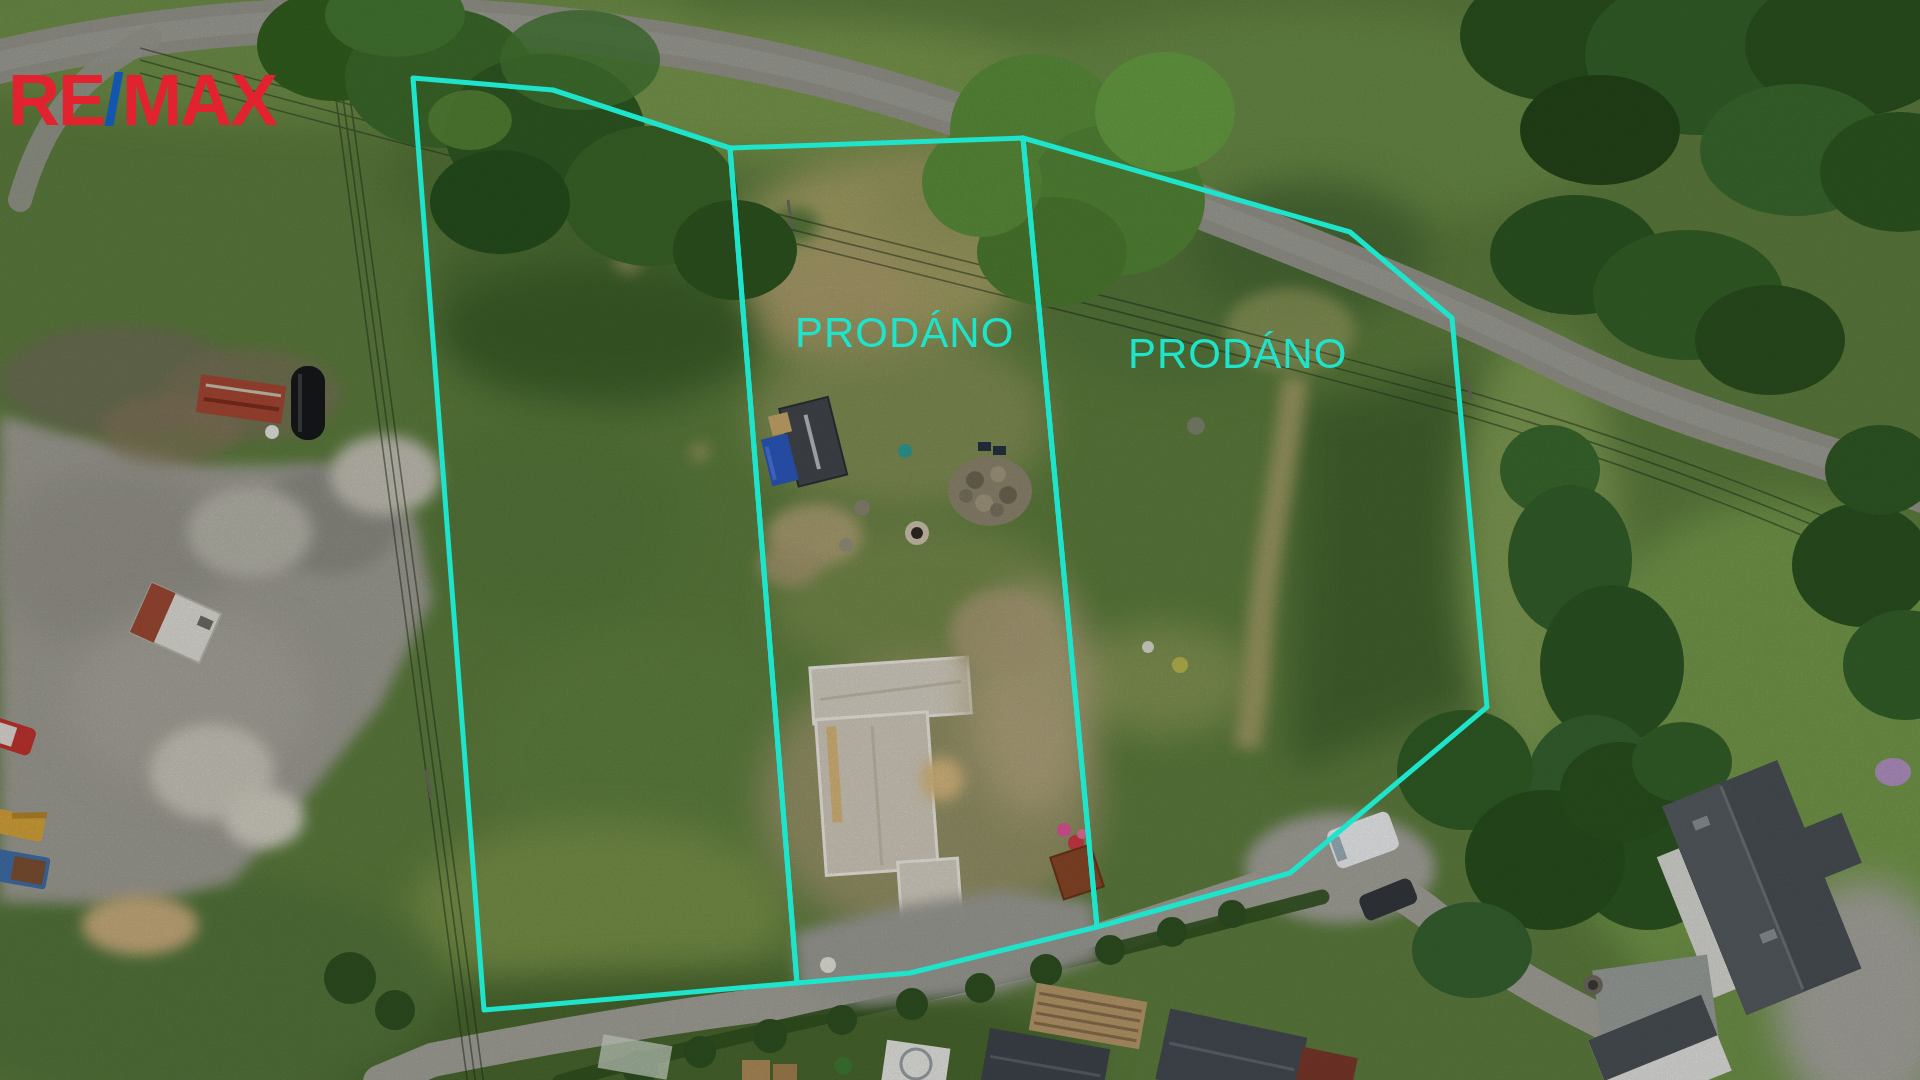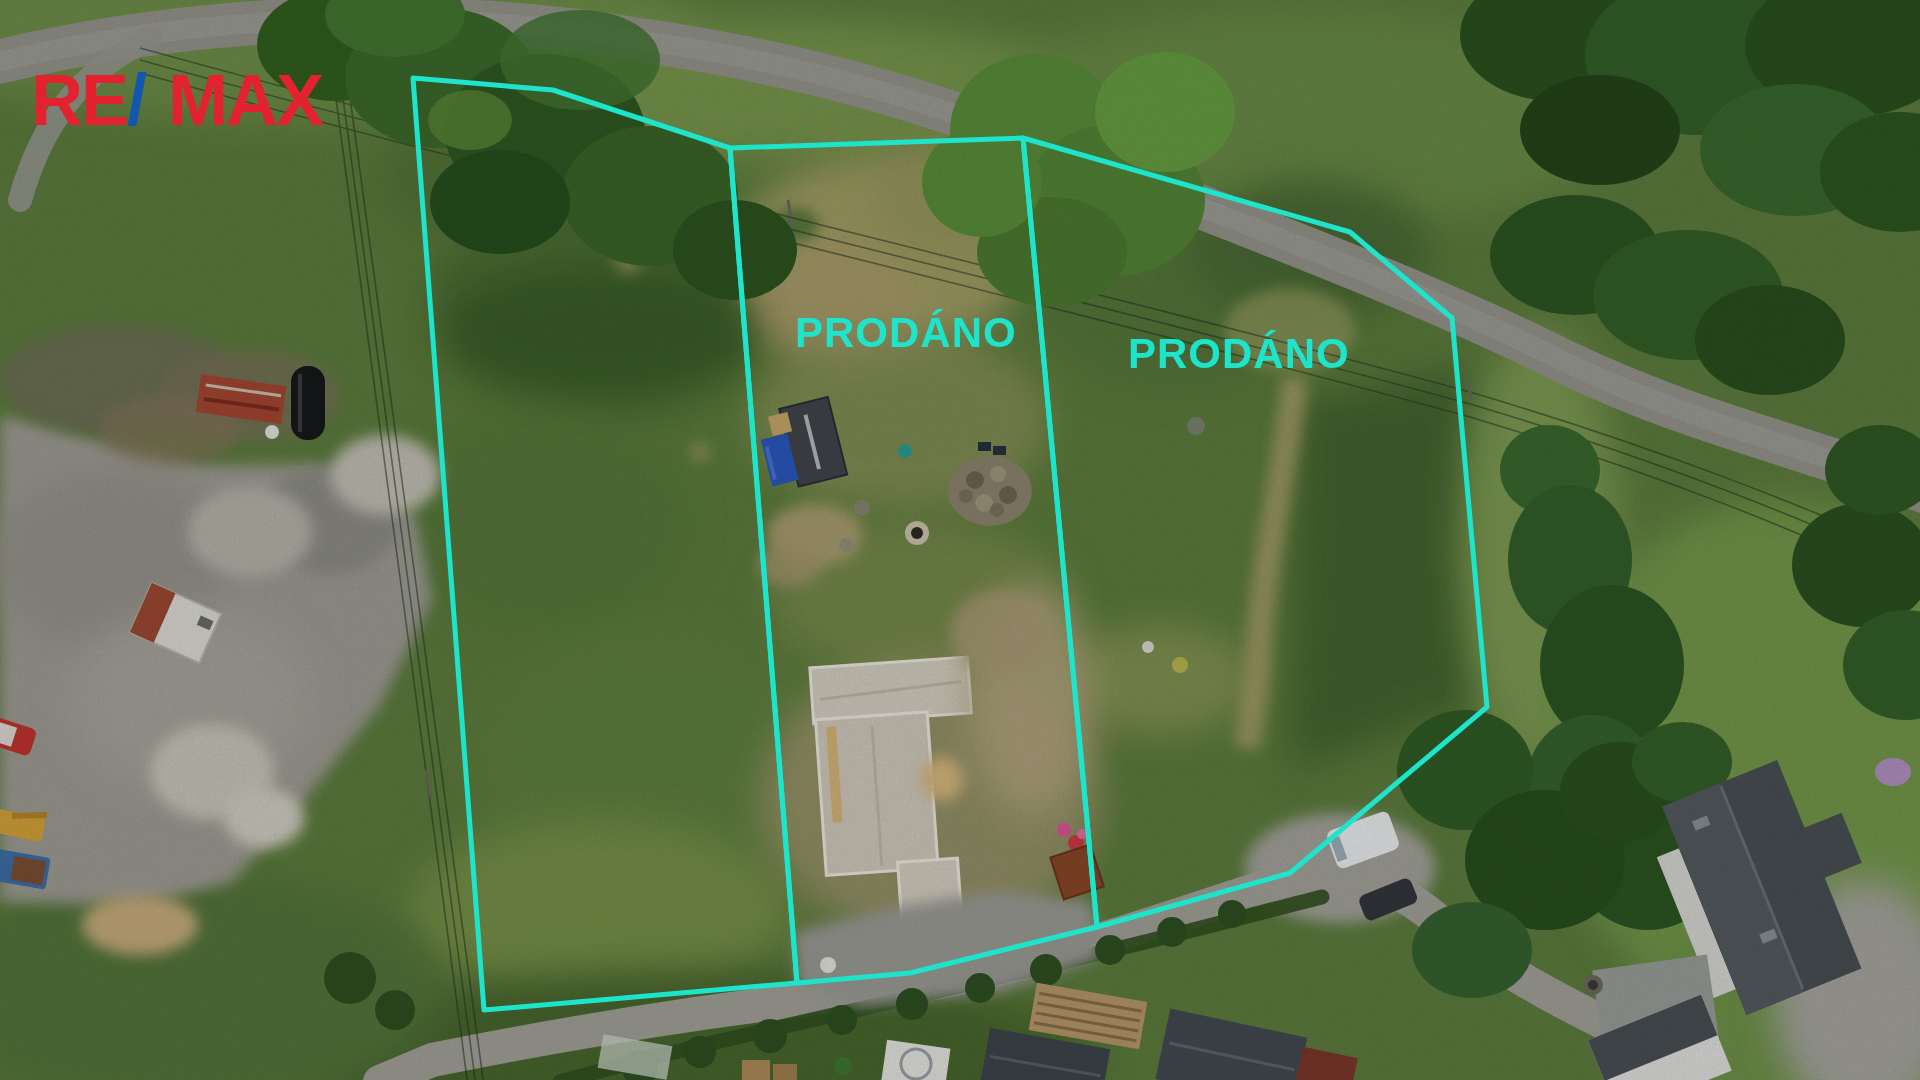--- a/index.html
+++ b/index.html
@@ -1,25 +1,25 @@
 <!DOCTYPE html>
 <html style="--accent: #1EE4CB; --logo-red: #E2222F; --logo-blue: #1356B0;"><head>
 <meta charset="utf-8">
 <style>
   html,body{margin:0;padding:0;background:#5e7e3e;}
   body{width:1920px;height:1080px;position:relative;overflow:hidden;
        font-family:"Liberation Sans", sans-serif;}
   #photo{position:absolute;left:0;top:0;}
-  .overlay-label{position:absolute;font-weight:700;letter-spacing:1px;
+  .overlay-label{position:absolute;font-weight:400;letter-spacing:1px;
        color:var(--accent,#1EE4CB);white-space:nowrap;line-height:1;}
   #prodano-1{left:795px;top:312px;font-size:42px;}
   #prodano-2{left:1128px;top:333px;font-size:42px;}
   #remax-logo{position:absolute;left:8px;top:64px;font-size:72px;font-weight:700;
        letter-spacing:-2px;line-height:1;white-space:nowrap;}
-  #remax-logo .re, #remax-logo .max{color:var(--logo-red,#E2222F);margin-left:23px;}
+  #remax-logo .re, #remax-logo .max{color:var(--logo-red,#E2222F);}
   #remax-logo .slash{color:var(--logo-blue,#1356B0);font-weight:700;}
   .plot-line{fill:none;stroke:var(--accent,#1EE4CB);stroke-width:5px;
        stroke-linejoin:round;stroke-linecap:round;}
 </style>
 </head>
 <body>
 
 <svg id="photo" width="1920" height="1080" viewBox="0 0 1920 1080" xmlns="http://www.w3.org/2000/svg">
   <defs>
     <filter id="b1" x="-60%" y="-60%" width="220%" height="220%">

